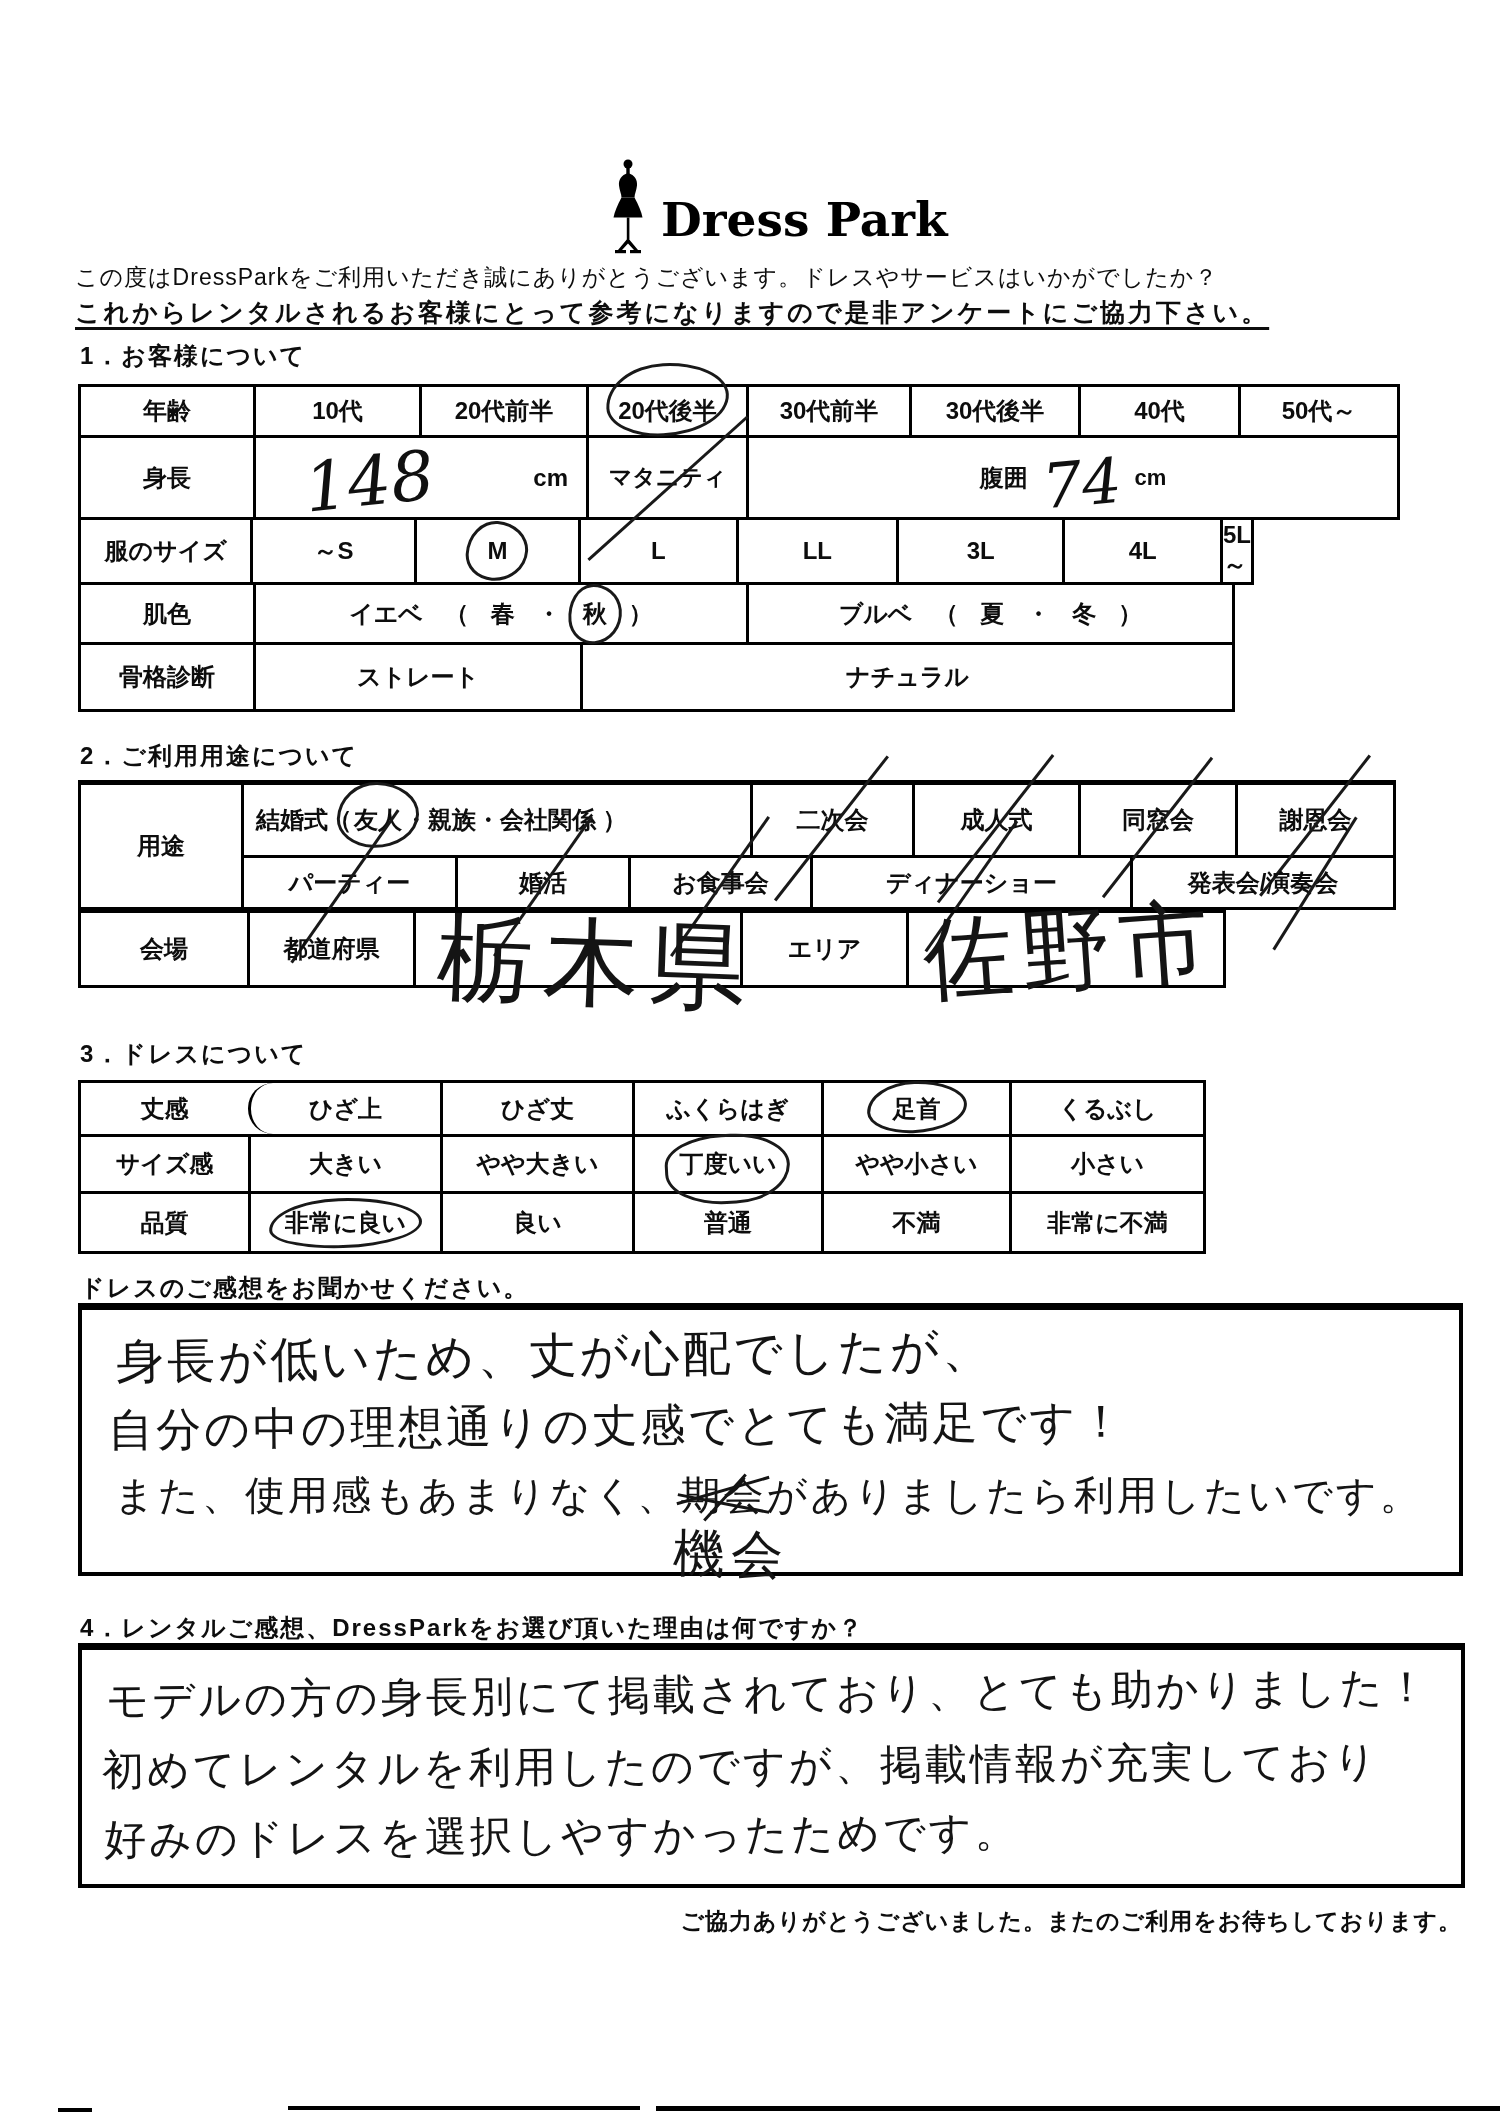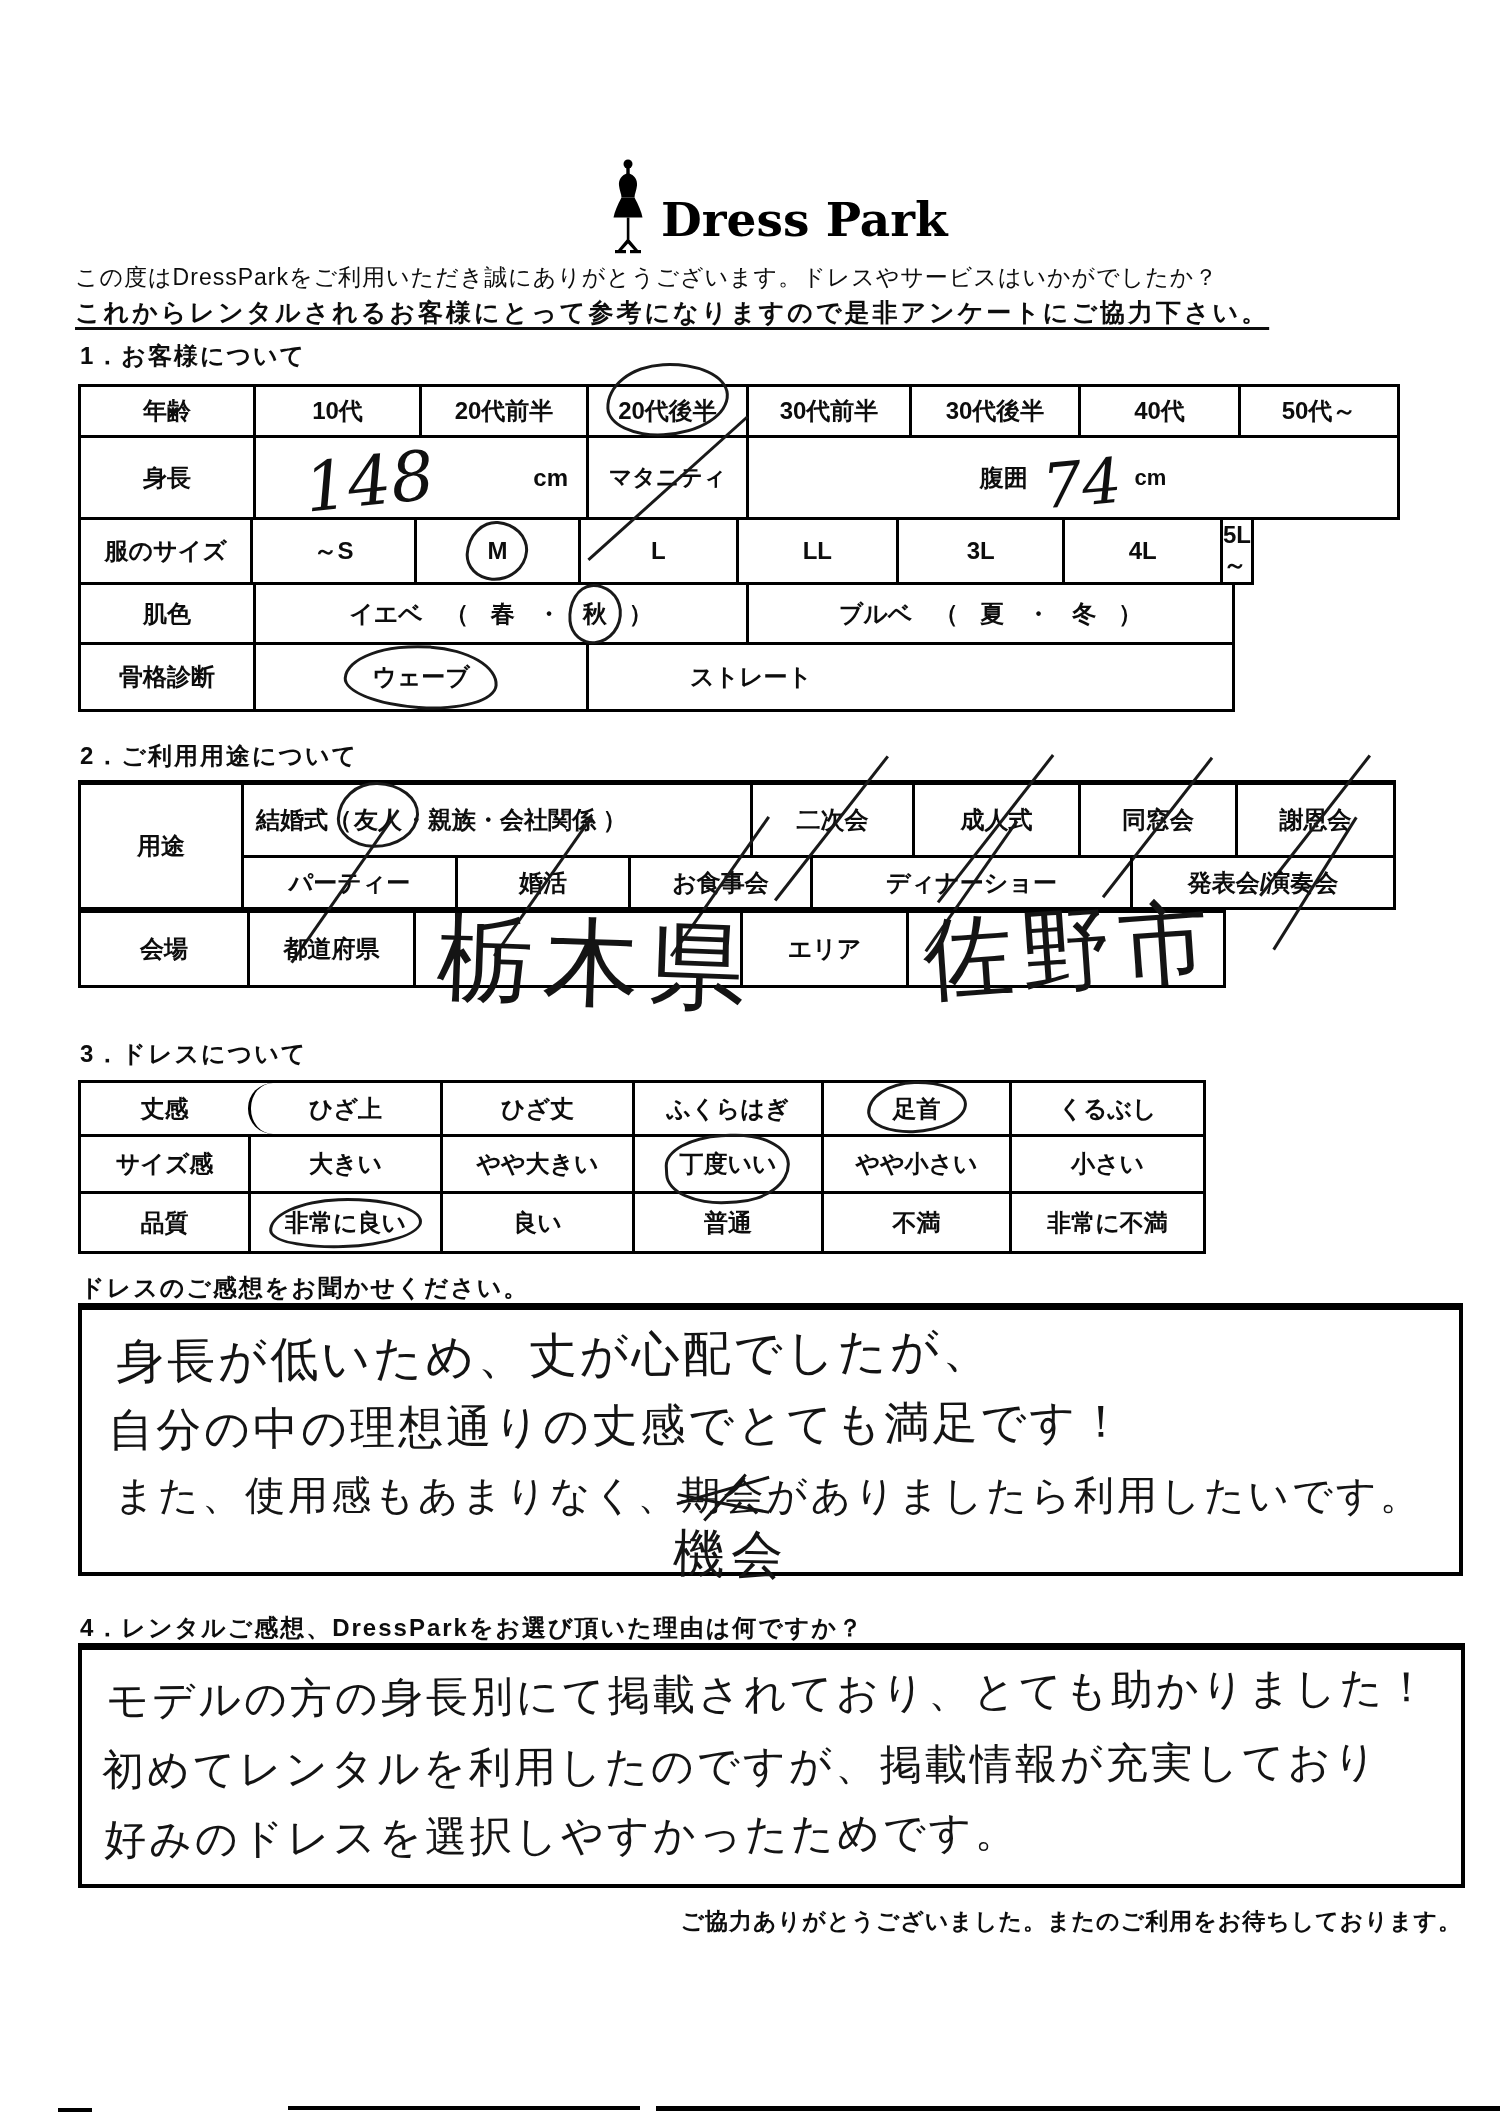--- a/index.html
+++ b/index.html
@@ -164,28 +164,25 @@
     <span>・</span>
     <span>冬</span>
     <span>）</span>
   </div>
 </div>
 
 <div class="trow nt" style="left:78px; top:645px; width:1157px; height:67px;">
   <div class="cell" style="width:172px;">
       <span>骨格診断</span>
     </div>
-  <div class="cell" style="width:333px;">
-    <span class="ct">
-      <span>ウェーブ</span>
-      <span class="circ" style="inset:-16px -28px; transform:rotate(4deg); border-radius:55% 45% 50% 50% / 60% 55% 45% 40%;"></span>
-    </span>
-  </div>
   <div class="cell" style="width:327px;">
       <span>ストレート</span>
+    </div>
+  <div class="cell flex1">
+      <span>ナチュラル</span>
     </div>
 </div>
 
 <div class="head" style="left:80px; top:740px;">2．ご利用用途について</div>
 
 <div class="trow thick-top" style="left:78px; top:780px; width:166px; height:130px; align-items:center; justify-content:center; font-size:24px; font-weight:700;">
   <span style="margin:auto;">用途</span>
 </div>
 
 <div class="trow nl thick-top" style="left:244px; top:780px; width:1152px; height:78px;">

